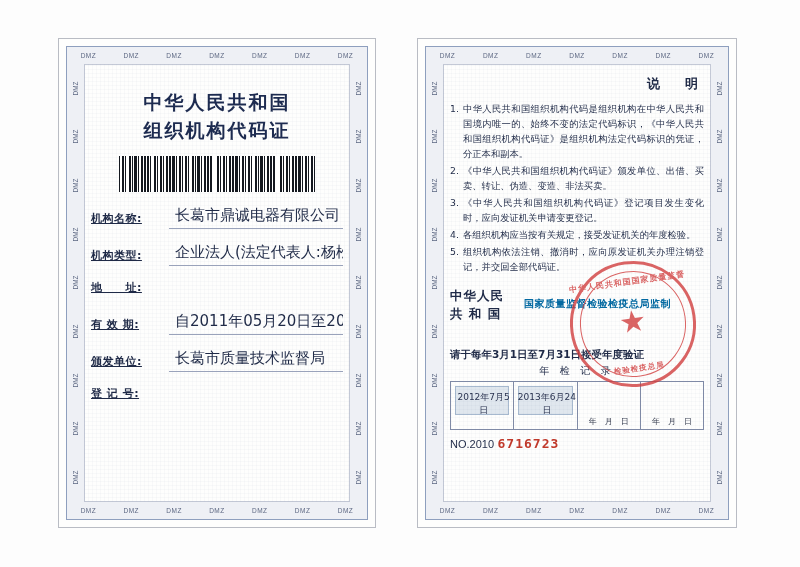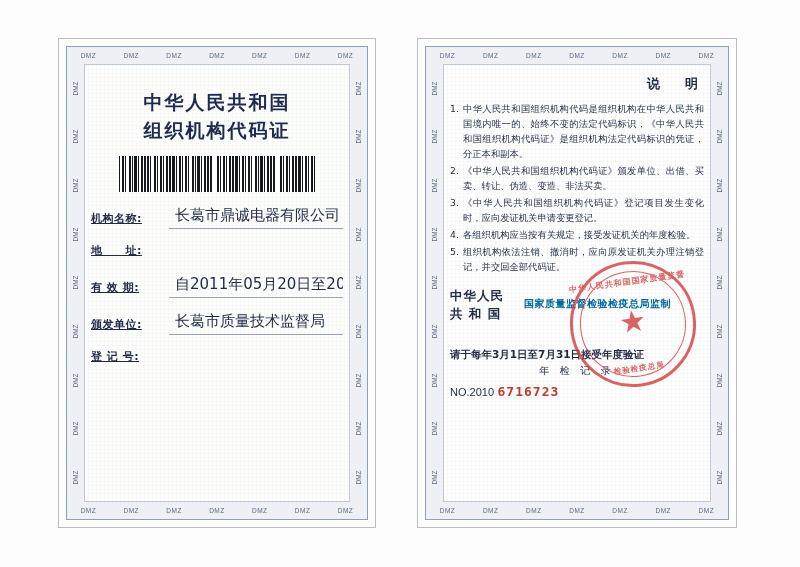--- a/index.html
+++ b/index.html
@@ -352,20 +352,24 @@
         </div>
 
 
         <div class="barcode"></div>
 
         <div class="field">
           <div class="lab">机构名称:</div>
           <div class="val">长葛市鼎诚电器有限公司</div>
         </div>
         <div class="field">
+          <div class="lab">机构类型:</div>
+          <div class="val">企业法人(法定代表人:杨松岭)</div>
+        </div>
+        <div class="field">
           <div class="lab">地　　址:</div>
         </div>
         <div class="field">
           <div class="lab">有 效 期:</div>
           <div class="val">自2011年05月20日至2015年05月20日</div>
         </div>
         <div class="field">
           <div class="lab">颁发单位:</div>
           <div class="val">长葛市质量技术监督局</div>
         </div>
@@ -456,20 +460,36 @@
             <div class="inner-ring"></div>
             <div class="arc-top">中华人民共和国国家质量监督</div>
             <div class="star">★</div>
             <div class="arc-bottom">检验检疫总局</div>
           </div>
         </div>
 
         <div class="annual-line">请于每年3月1日至7月31日接受年度验证</div>
         <div class="annual-title">年 检 记 录</div>
 
+        <table class="annual-table">
+          <tbody>
+              <tr>
+            <td>
+              <div class="stamp-mark"></div>
+              <div class="hand">2012年7月5日</div>
+            </td>
+            <td>
+              <div class="stamp-mark"></div>
+              <div class="hand">2013年6月24日</div>
+            </td>
+            <td>年　月　日</td>
+            <td>年　月　日</td>
+          </tr>
+        </tbody>
+          </table>
 
         <div class="no-row">
           <span class="no-lab">NO.2010</span>
           <span class="no-val">6716723</span>
         </div>
       </div>
     </div>
   </div>
 
 </div>

